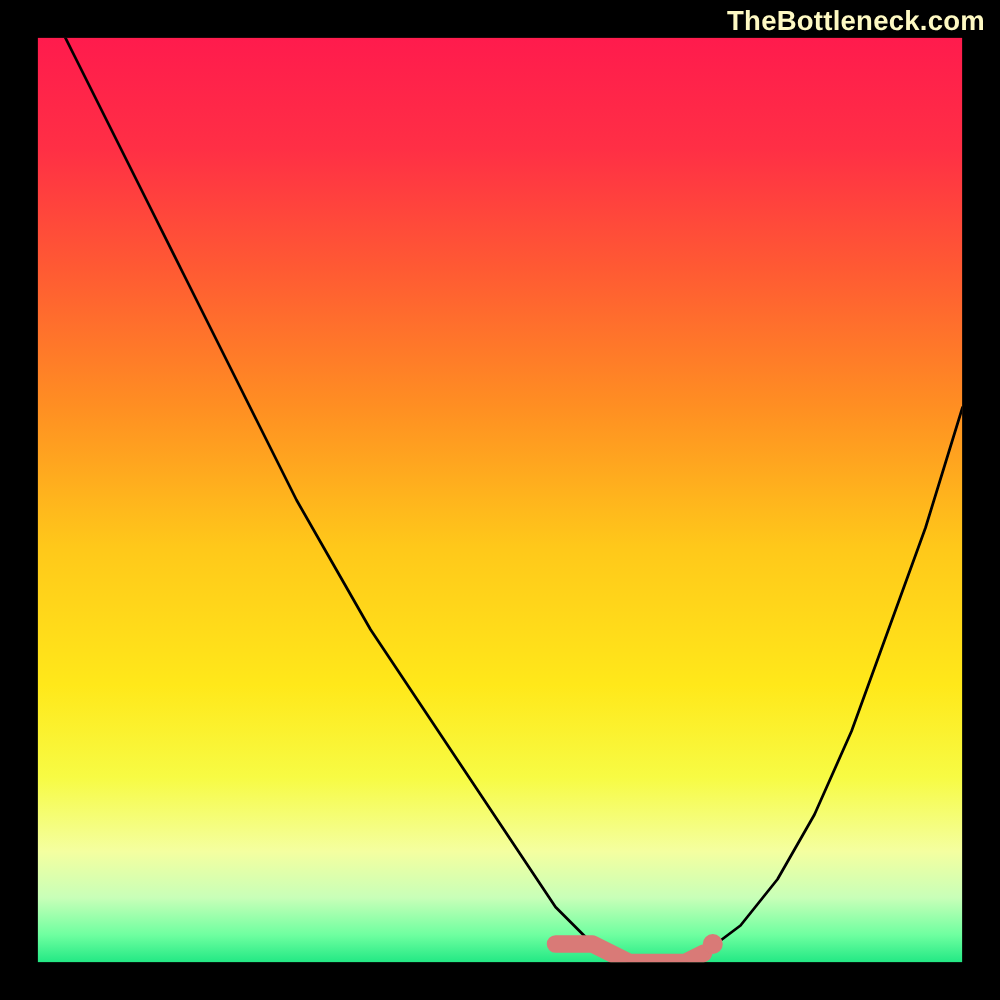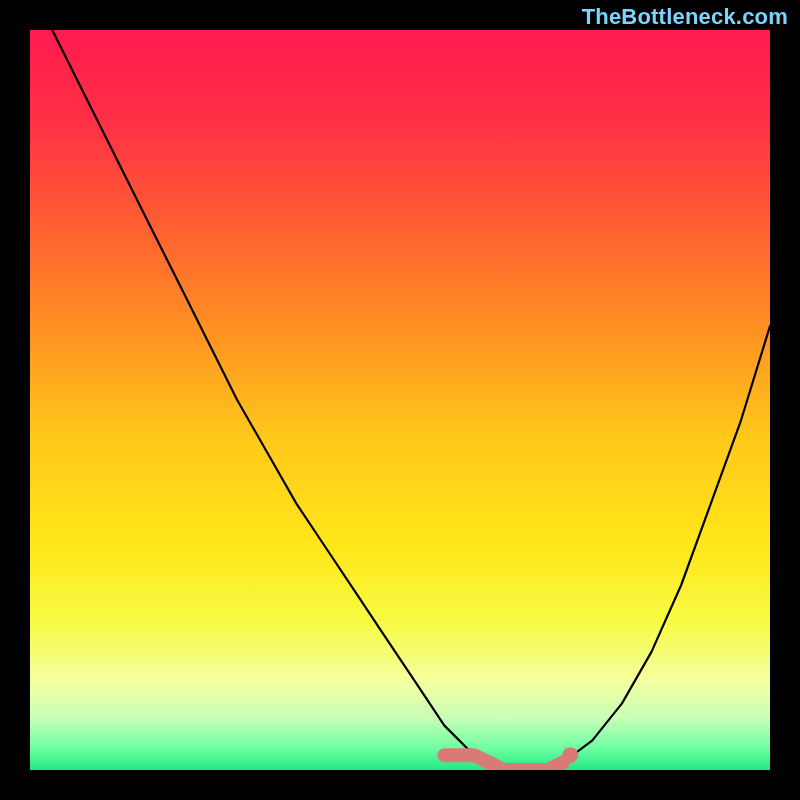--- a/index.html
+++ b/index.html
@@ -40,21 +40,21 @@
     width: 100%;
     height: 100%;
   }
   .attribution {
     position: absolute;
     top: 4px;
     right: 12px;
     font-family: Arial, Helvetica, sans-serif;
     font-size: 22px;
     font-weight: bold;
-    color: #7dd3fc;
+    color: #fef9c3;
     letter-spacing: 0.2px;
   }
 </style>
 </head>
 <body>
 
 <div class="frame">
 
   <div class="plot">
     <svg class="gradient" viewBox="0 0 740 740" preserveAspectRatio="none">

